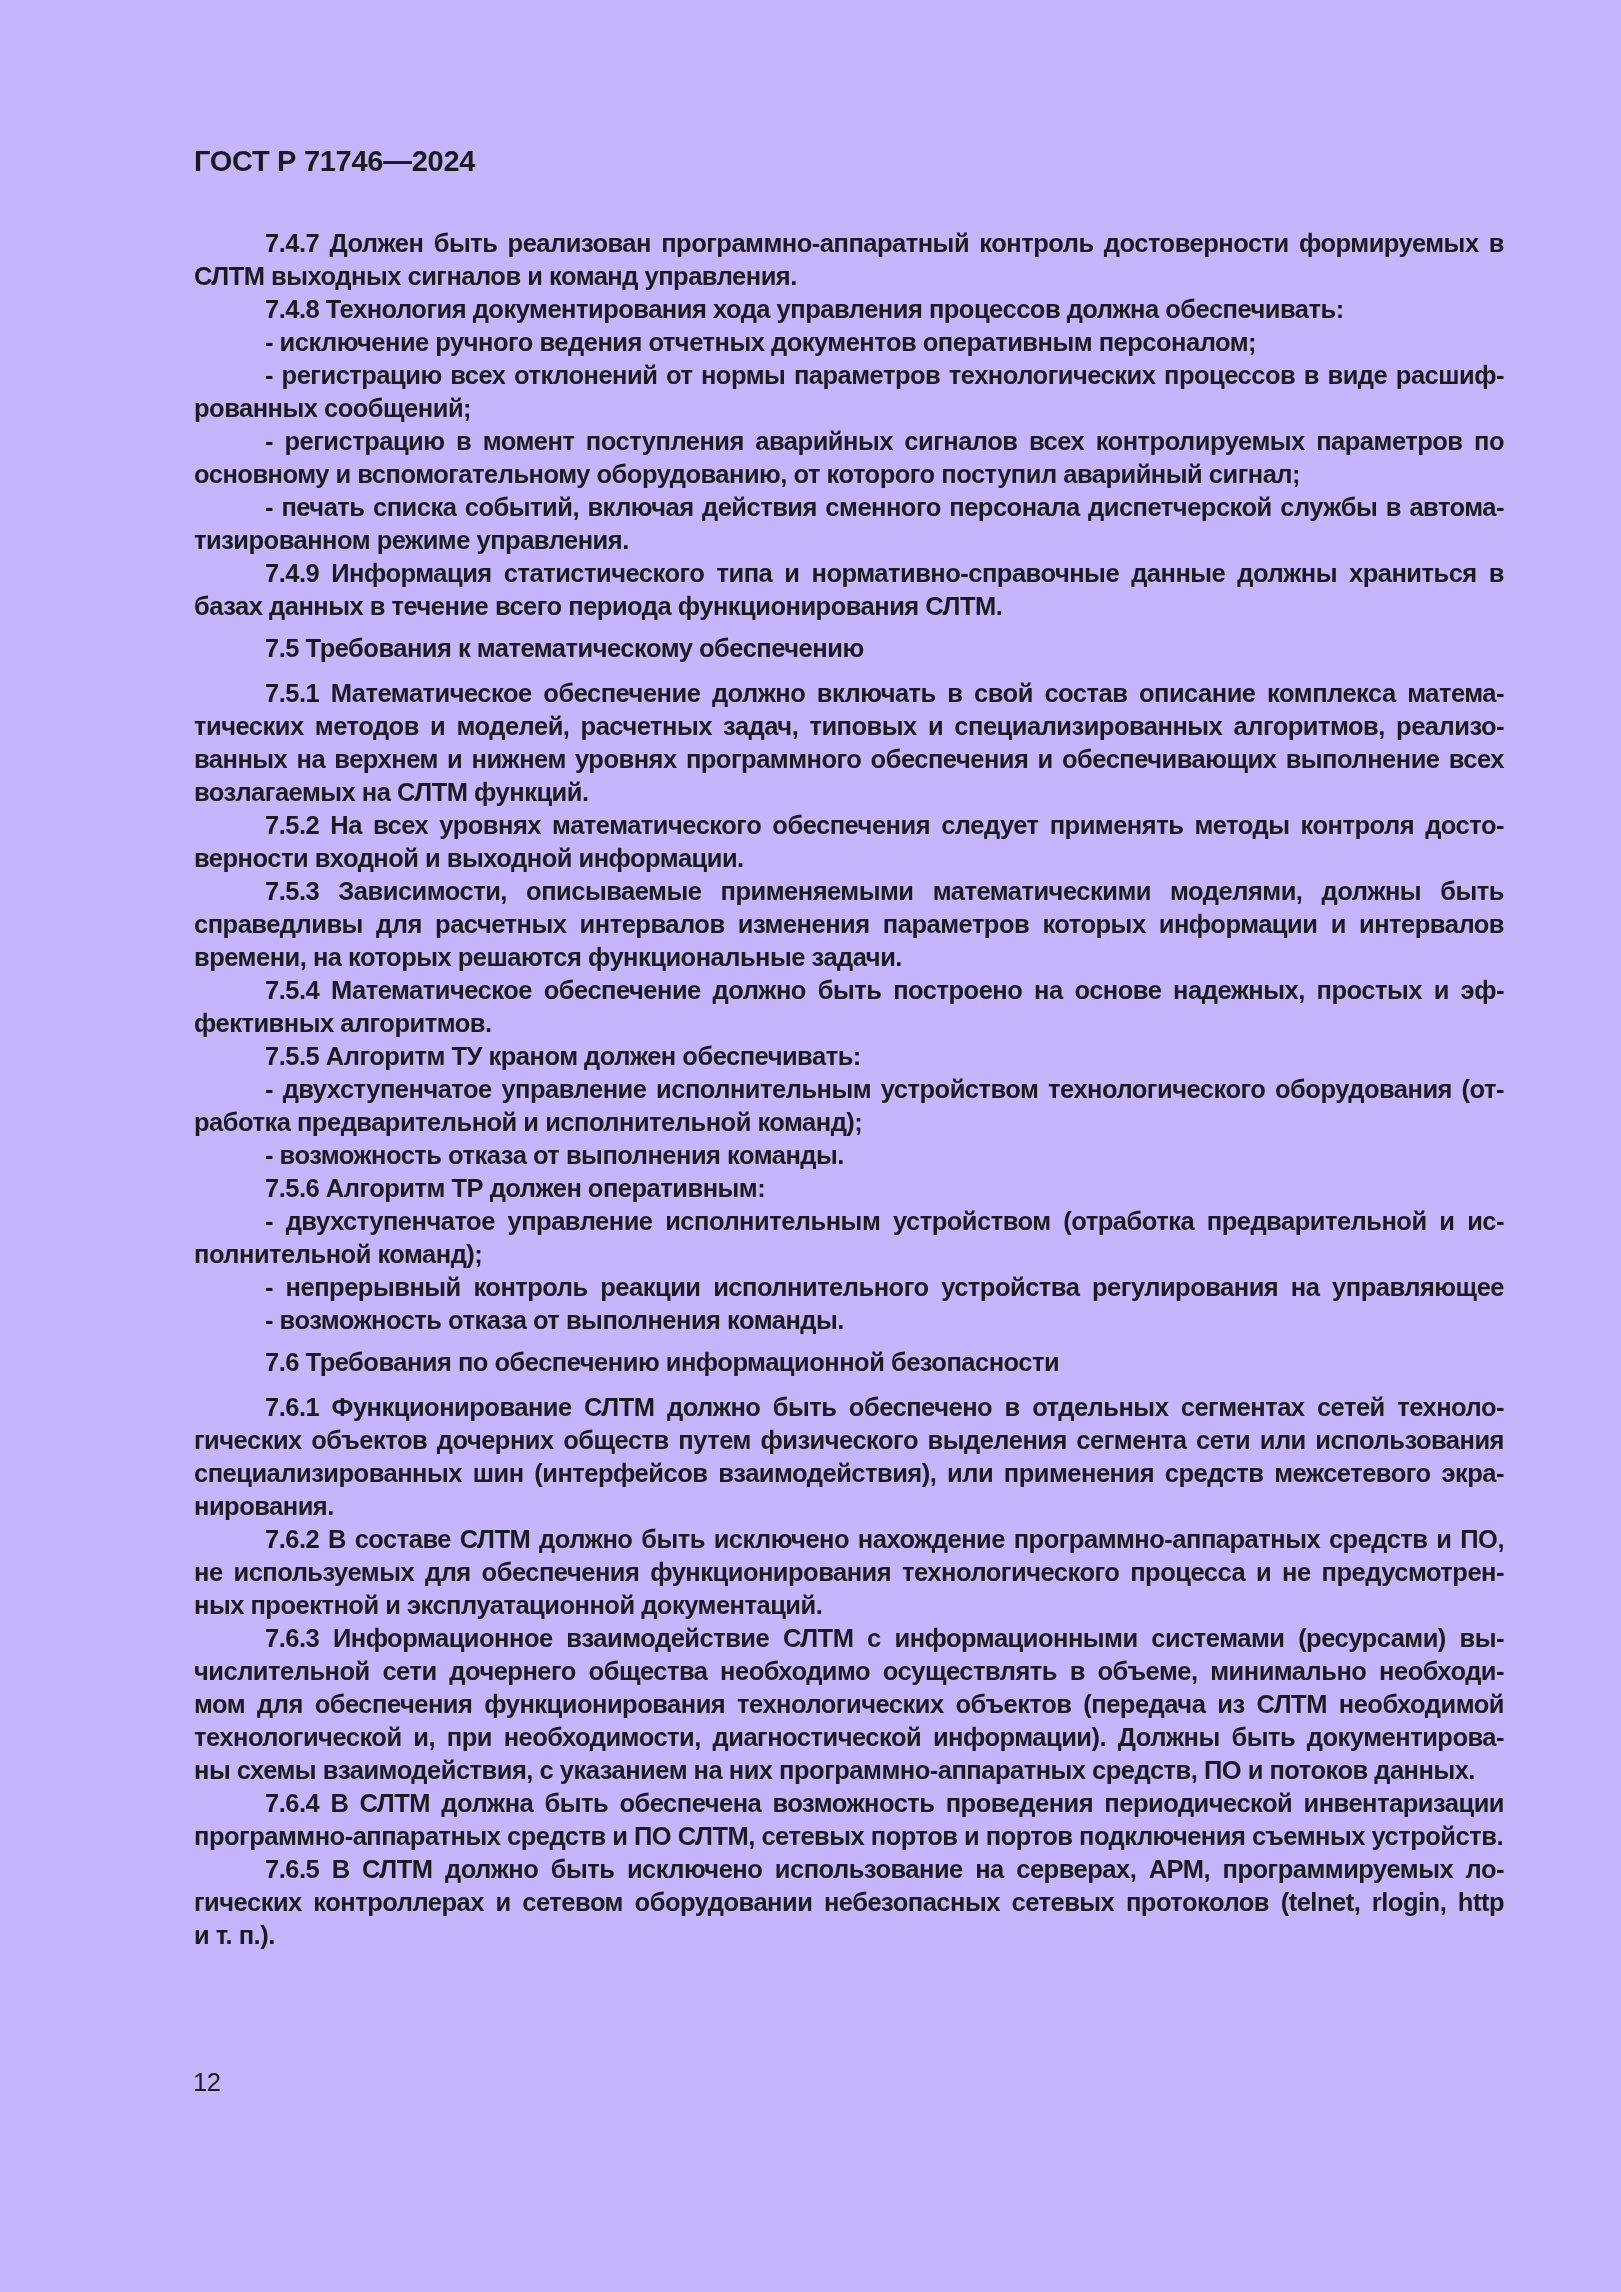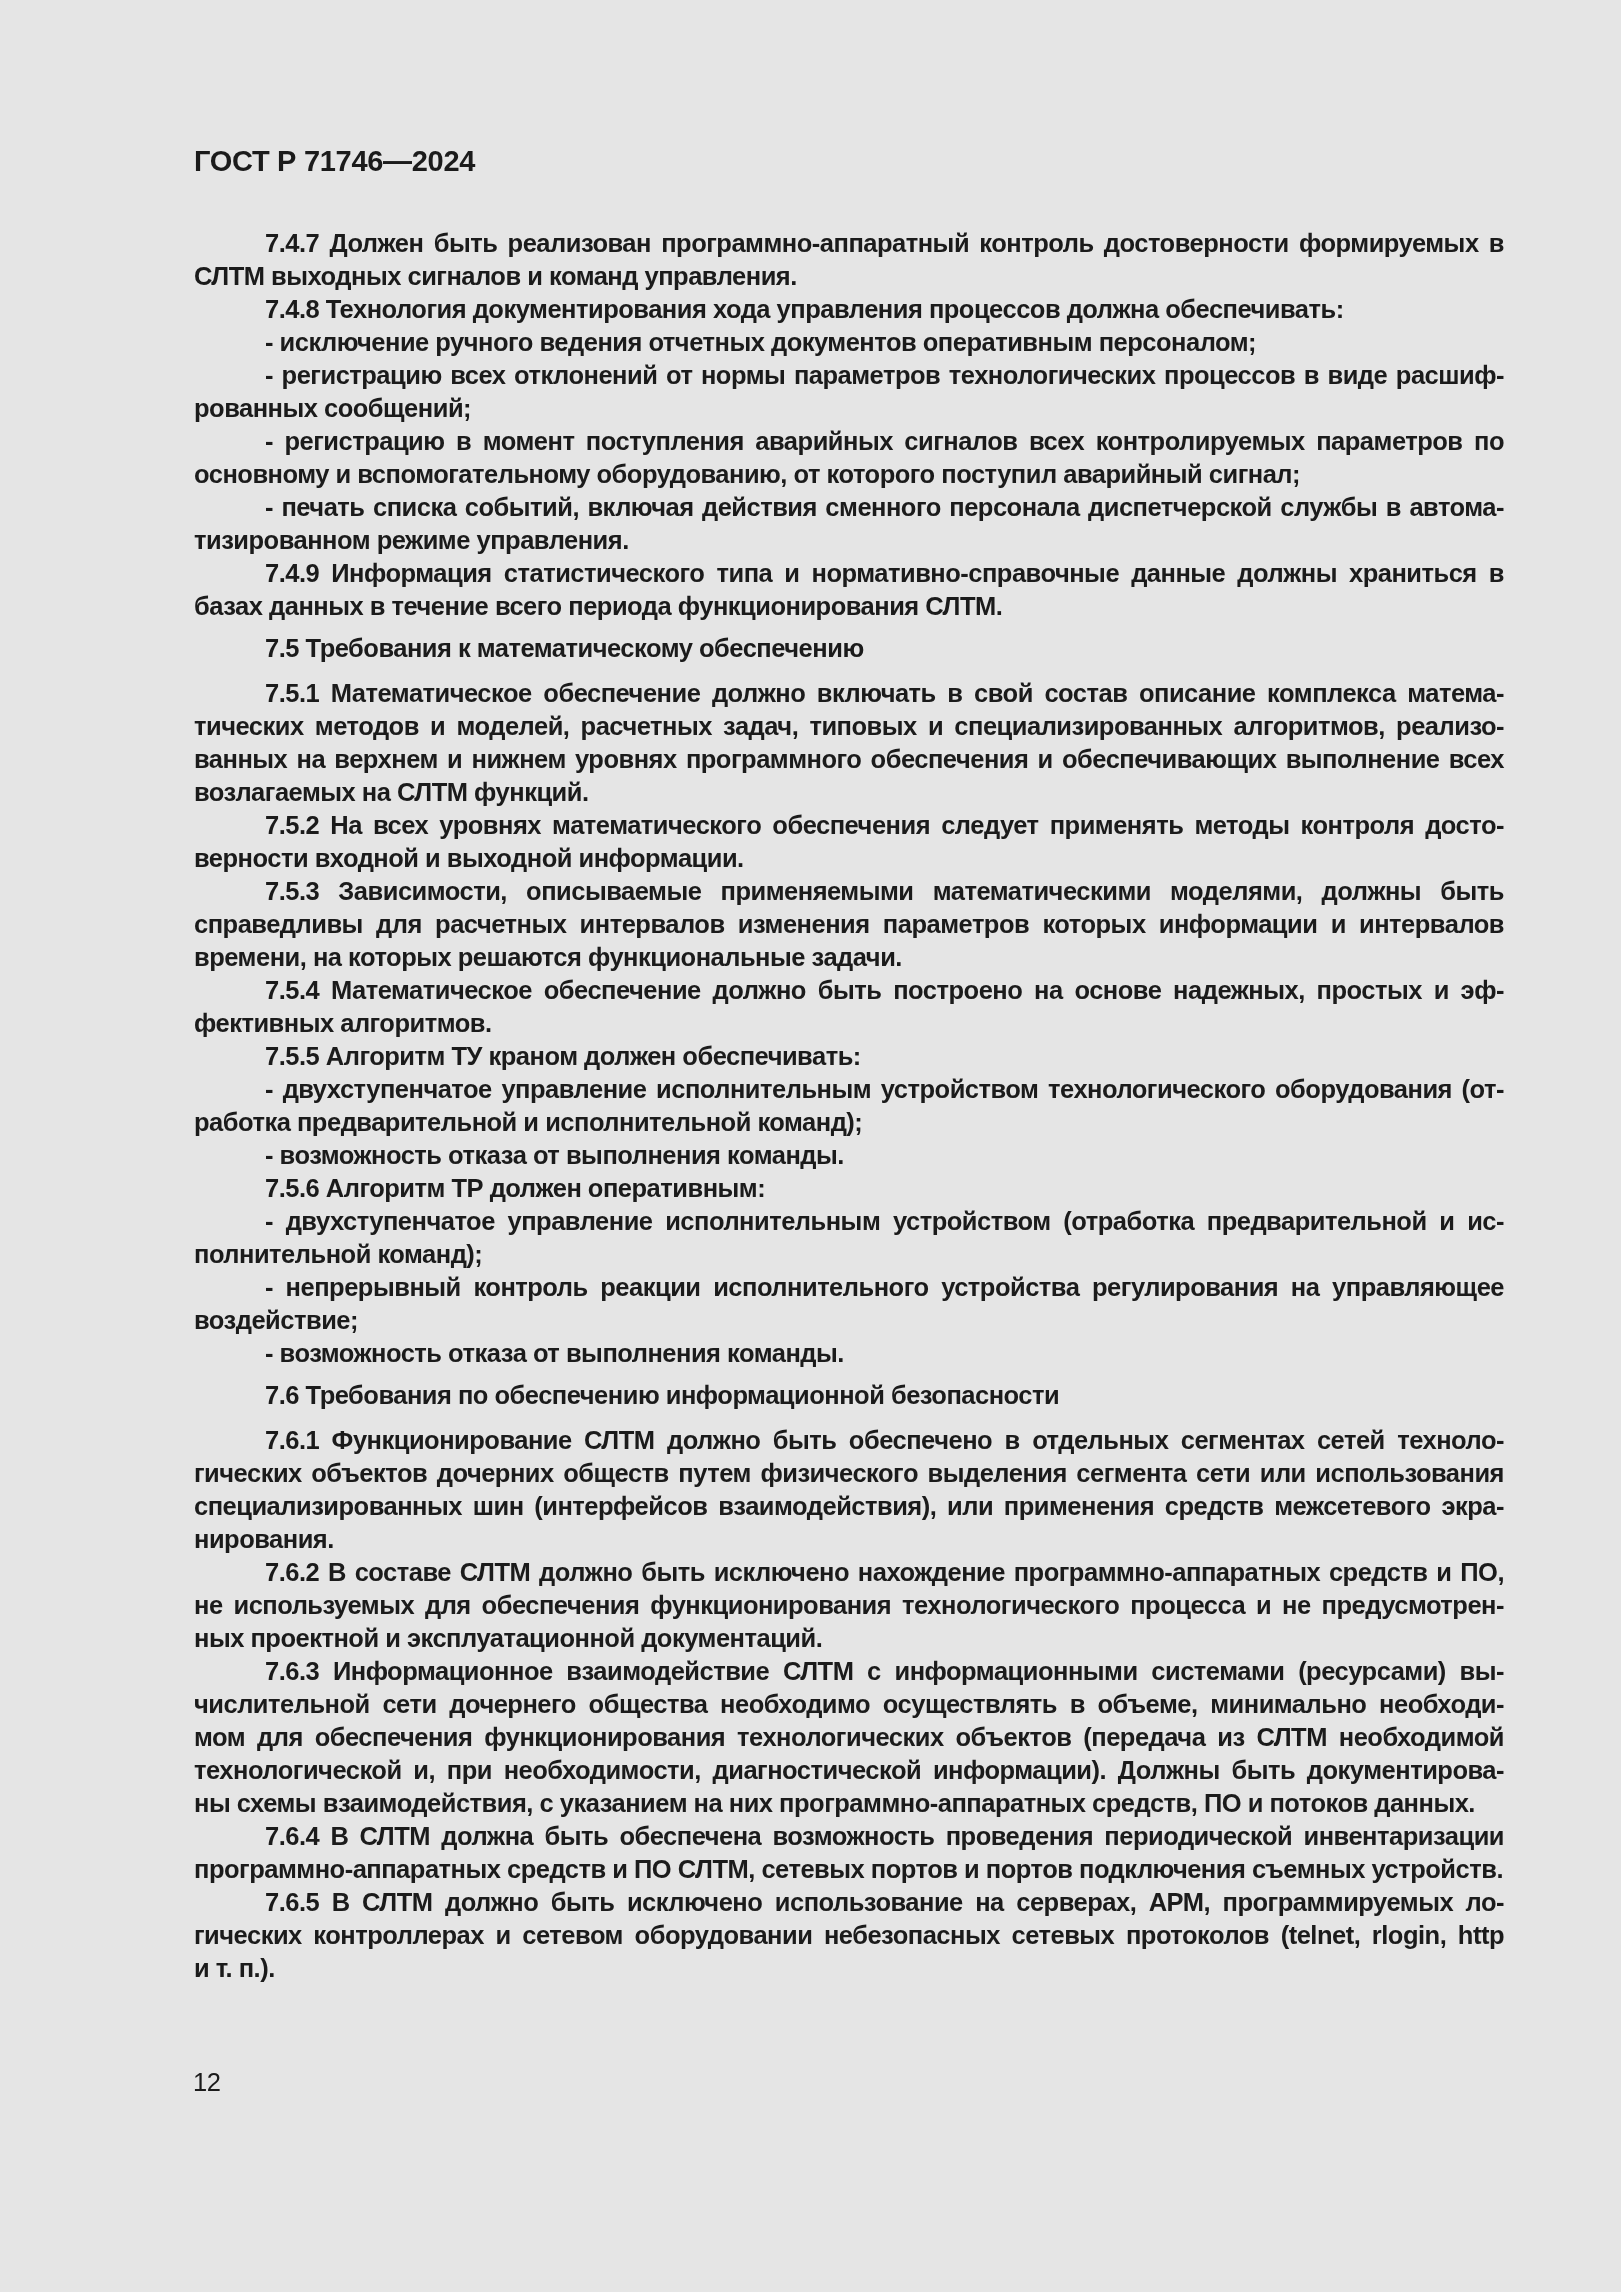--- a/index.html
+++ b/index.html
@@ -4,21 +4,21 @@
 <style>
   html, body {
     margin: 0;
     padding: 0;
     background: #ffffff;
   }
   .page {
     position: relative;
     width: 1621px;
     height: 2293px;
-    background: #e5e5e5;
+    background: #c4b5fd;
     overflow: hidden;
     font-family: "Liberation Sans", sans-serif;
     color: #1b1b1b;
   }
   .doc-header {
     position: absolute;
     left: 194px;
     top: 145px;
     font-size: 29px;
     line-height: 33px;
@@ -124,21 +124,20 @@
       </div>
       <div class="para">
         <div class="line first last">7.5.6 Алгоритм ТР должен оперативным:</div>
       </div>
       <div class="para">
         <div class="line first">- двухступенчатое управление исполнительным устройством (отработка предварительной и ис-</div>
         <div class="line last">полнительной команд);</div>
       </div>
       <div class="para">
         <div class="line first">- непрерывный контроль реакции исполнительного устройства регулирования на управляющее</div>
-        <div class="line last">воздействие;</div>
       </div>
       <div class="para">
         <div class="line first last">- возможность отказа от выполнения команды.</div>
       </div>
       <div class="heading">
         <div class="line first last">7.6 Требования по обеспечению информационной безопасности</div>
       </div>
       <div class="para">
         <div class="line first">7.6.1 Функционирование СЛТМ должно быть обеспечено в отдельных сегментах сетей техноло-</div>
         <div class="line">гических объектов дочерних обществ путем физического выделения сегмента сети или использования</div>

